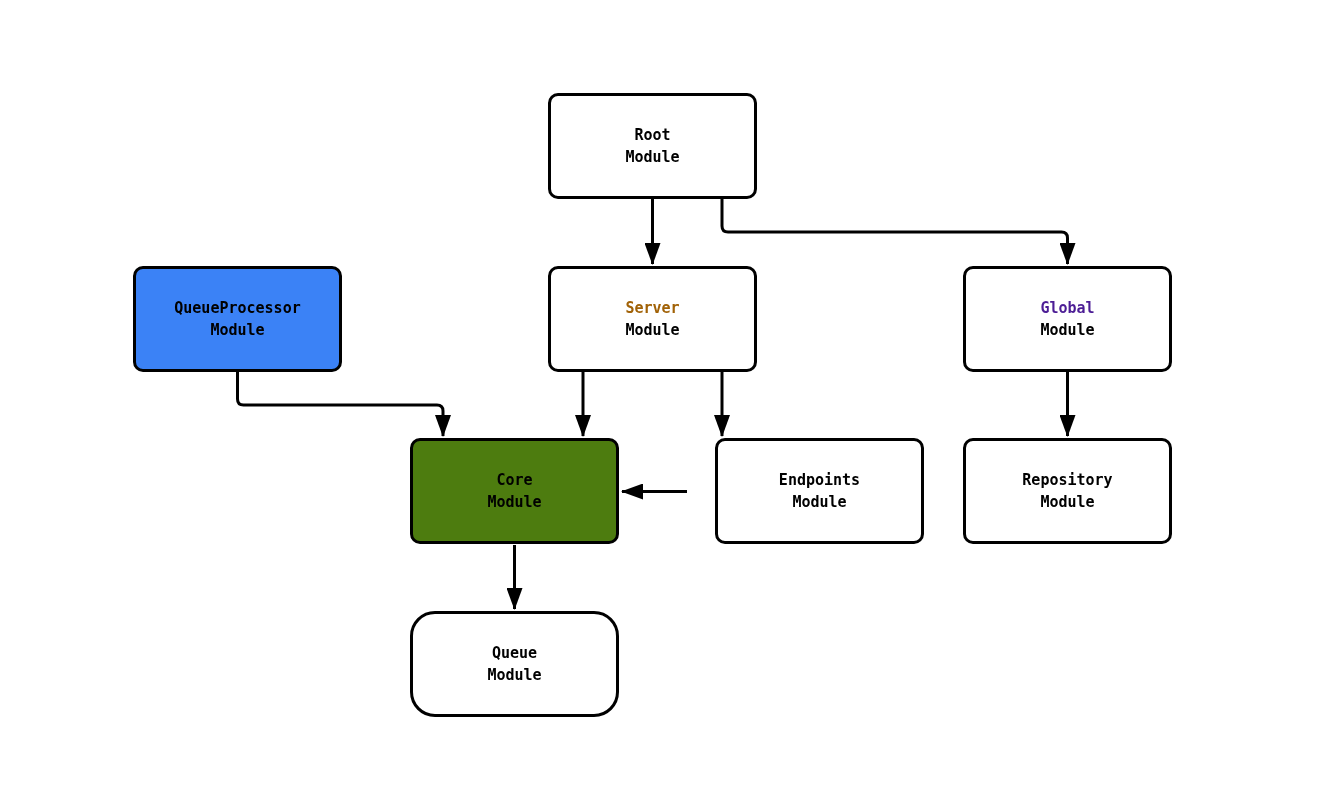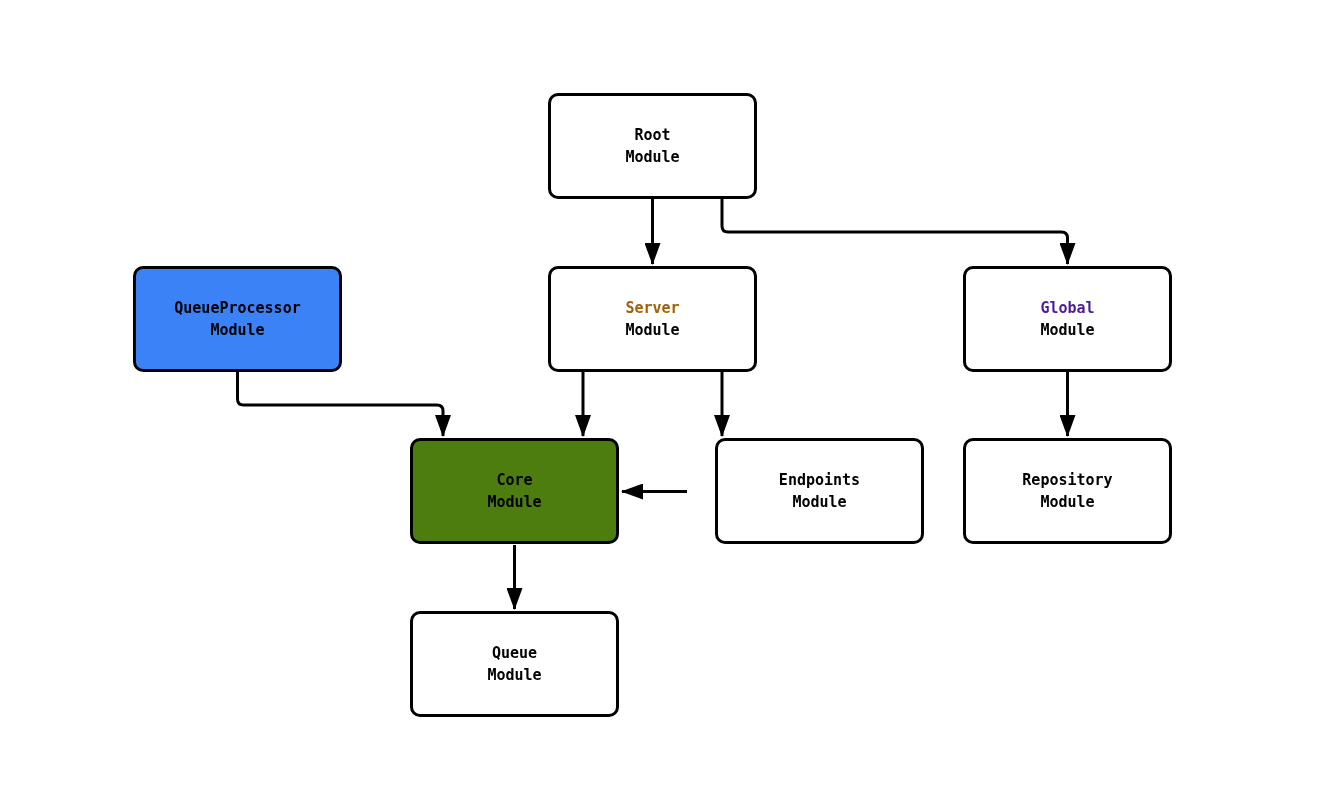--- a/index.html
+++ b/index.html
@@ -90,18 +90,18 @@
         <div class="node-line" style="color: rgb(0, 0, 0);">Module</div>
       </div>
       <div class="node" style="left: 715px; top: 438px; background: rgb(255, 255, 255); border-color: rgb(0, 0, 0);">
         <div class="node-line" style="color: rgb(0, 0, 0);">Endpoints</div>
         <div class="node-line" style="color: rgb(0, 0, 0);">Module</div>
       </div>
       <div class="node" style="left: 963px; top: 438px; background: rgb(255, 255, 255); border-color: rgb(0, 0, 0);">
         <div class="node-line" style="color: rgb(0, 0, 0);">Repository</div>
         <div class="node-line" style="color: rgb(0, 0, 0);">Module</div>
       </div>
-      <div class="node" style="left: 410px; top: 611px; background: rgb(255, 255, 255); border-color: rgb(0, 0, 0);">
+      <div class="node" style="left: 410px; top: 611px; background: rgb(255, 255, 255); border-color: rgb(0, 0, 0); border-radius: 25px;">
         <div class="node-line" style="color: rgb(0, 0, 0);">Queue</div>
         <div class="node-line" style="color: rgb(0, 0, 0);">Module</div>
       </div>
     </div>
 </div>
 
 </body></html>

